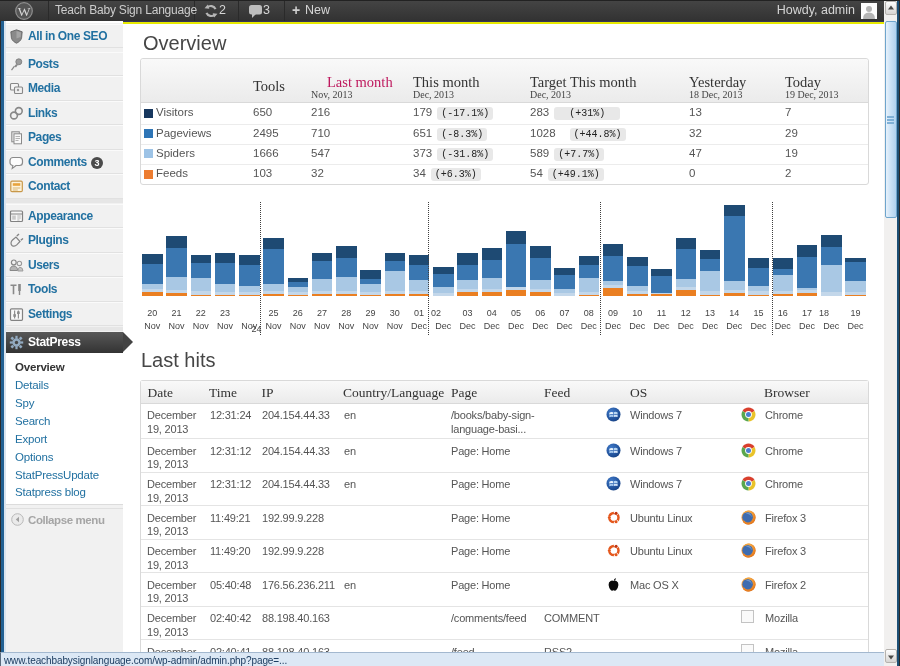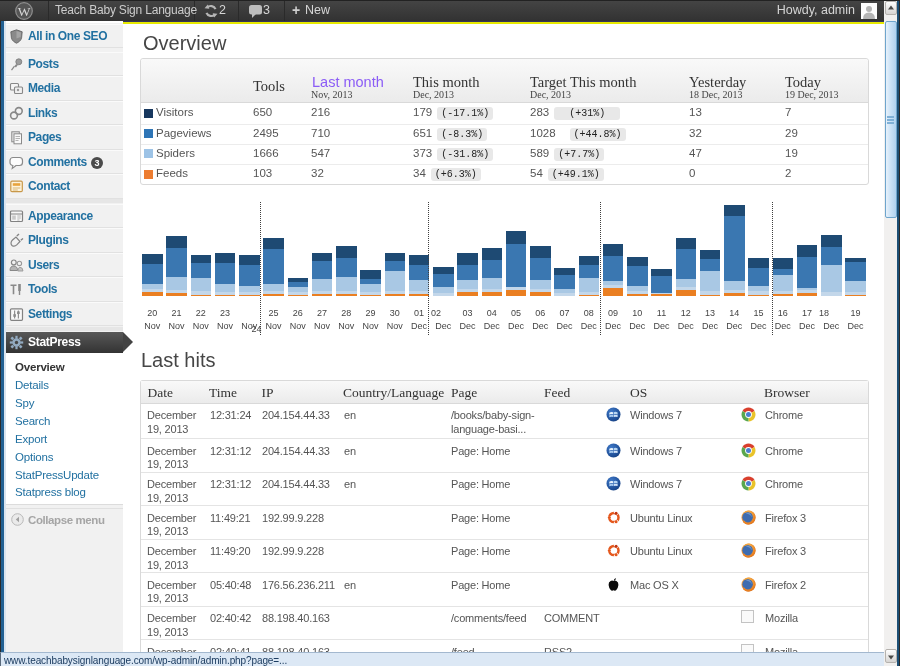--- a/index.html
+++ b/index.html
@@ -156,21 +156,21 @@
 <div class="abs" style="left:6px;top:508px;width:117px;height:1px;background:#e0e0e0"></div>
 <svg class="abs" style="left:11px;top:513px" width="13" height="13" viewBox="0 0 13 13">
 <circle cx="6.5" cy="6.5" r="5.8" fill="#eaeaea" stroke="#b8b8b8" stroke-width="1"></circle>
 <path d="M8 3.8 L4.8 6.5 L8 9.2 Z" fill="#a0a0a0"></path>
     </svg>
 <div class="abs" style="left:28px;top:510.5px;height:18px;line-height:18px;font-size:11.5px;letter-spacing:-0.4px;font-weight:bold;color:#a5a5a5">Collapse menu</div>
 <div class="abs" style="left:143px;top:32px;font-size:20px;color:#464646">Overview</div>
 <div class="abs" style="left:140px;top:58px;width:729px;height:127px;border:1px solid #d9d9d9;border-radius:3px;background:#fff"></div>
 <div class="abs" style="left:141px;top:59px;width:727px;height:44px;background:linear-gradient(#f9f9f9,#ebebeb);border-bottom:1px solid #d9d9d9;border-radius:3px 3px 0 0"></div>
 <div class="abs" style="left:253px;top:78px;font-family:'Liberation Serif',serif;font-size:14.5px;color:#333">Tools</div>
-<div class="abs" style="left:312px;top:74px;font-family:Liberation Sans, sans-serif;font-size:14.5px;color:#8b5cf6">Last month</div>
+<div class="abs" style="left:327px;top:74px;font-family:Liberation Serif, serif;font-size:14.5px;color:#be185d">Last month</div>
 <div class="abs" style="left:311px;top:89px;font-family:'Liberation Serif',serif;font-size:10px;color:#444">Nov, 2013</div>
 <div class="abs" style="left:413px;top:74px;font-family:'Liberation Serif',serif;font-size:14.5px;color:#333">This month</div>
 <div class="abs" style="left:413px;top:89px;font-family:'Liberation Serif',serif;font-size:10px;color:#444">Dec, 2013</div>
 <div class="abs" style="left:530px;top:74px;font-family:'Liberation Serif',serif;font-size:14.5px;color:#333">Target This month</div>
 <div class="abs" style="left:530px;top:89px;font-family:'Liberation Serif',serif;font-size:10px;color:#444">Dec, 2013</div>
 <div class="abs" style="left:689px;top:74px;font-family:'Liberation Serif',serif;font-size:14.5px;color:#333">Yesterday</div>
 <div class="abs" style="left:689px;top:89px;font-family:'Liberation Serif',serif;font-size:10px;color:#444">18 Dec, 2013</div>
 <div class="abs" style="left:785px;top:74px;font-family:'Liberation Serif',serif;font-size:14.5px;color:#333">Today</div>
 <div class="abs" style="left:785px;top:89px;font-family:'Liberation Serif',serif;font-size:10px;color:#444">19 Dec, 2013</div>
 <div class="abs" style="left:143.5px;top:108.8px;width:9px;height:9px;background:#17375e"></div>

